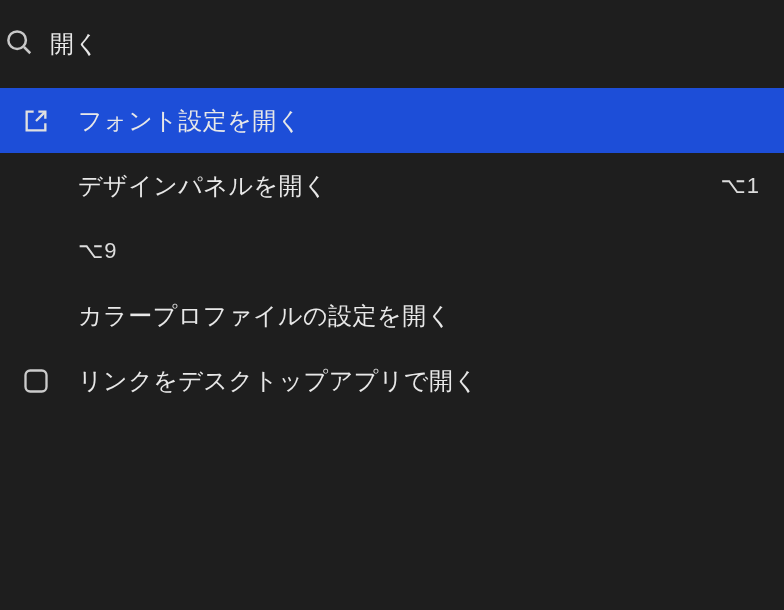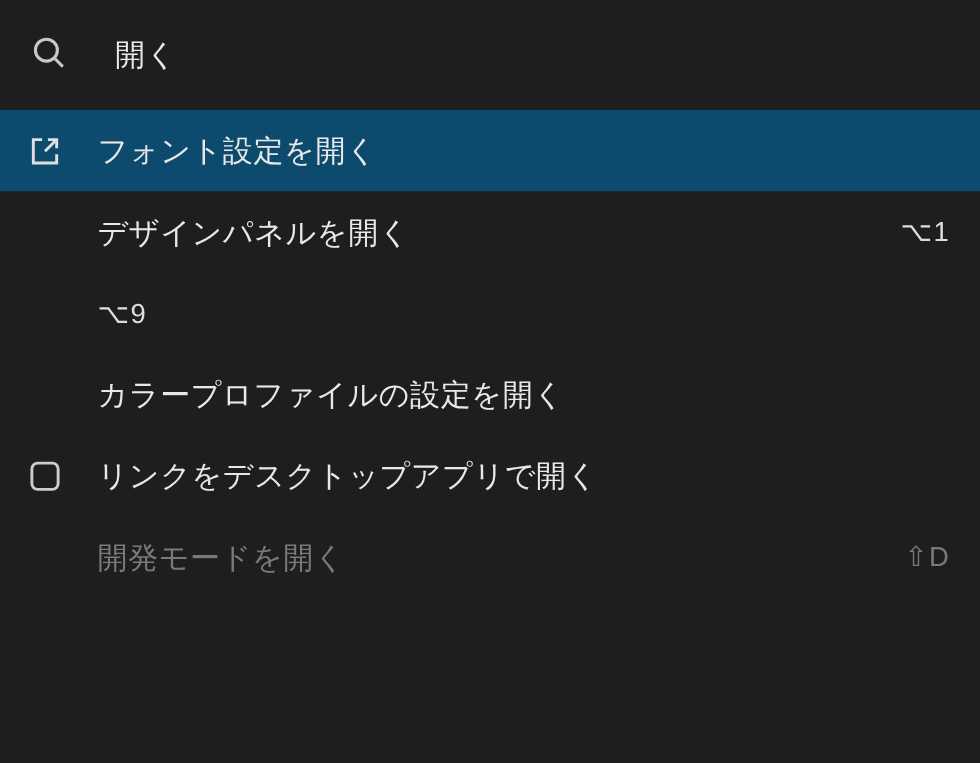--- a/index.html
+++ b/index.html
@@ -12,22 +12,22 @@
       height: 610px;
       background: #1e1e1e;
       color: #e8e8e8;
       font-family: -apple-system, BlinkMacSystemFont, "Segoe UI", "Hiragino Sans", "Hiragino Kaku Gothic ProN", Meiryo, sans-serif;
       overflow: hidden;
     }
     .search-row {
       display: flex;
       align-items: center;
       height: 88px;
-      padding: 0 24px;
-      gap: 38px;
+      padding: 0 4px;
+      gap: 16px;
     }
     .search-icon svg {
       width: 30px;
       height: 30px;
       stroke: #c8c8c8;
       stroke-width: 2;
       fill: none;
     }
     .search-input {
       flex: 1;
@@ -44,21 +44,21 @@
       flex-direction: column;
     }
     .menu-item {
       display: flex;
       align-items: center;
       height: 65px;
       padding: 0 24px 0 20px;
       gap: 26px;
     }
     .menu-item.selected {
-      background: #0c4a6e;
+      background: #1d4ed8;
       font-family: Liberation Mono, monospace;
     }
     .menu-item.disabled .label {
       color: #7a7a7a;
     }
     .menu-item.disabled .shortcut {
       color: #7a7a7a;
     }
     .icon-slot {
       width: 32px;
@@ -145,19 +145,14 @@
   <div class="menu-item">
     <span class="icon-slot">
       <svg class="checkbox-svg" viewBox="0 0 24 24">
         <rect x="3" y="3" width="18" height="18" rx="4" ry="4"></rect>
       </svg>
     </span>
     <span class="label">リンクをデスクトップアプリで開く</span>
     <span class="shortcut"></span>
   </div>
 
-  <div class="menu-item disabled">
-    <span class="icon-slot"></span>
-    <span class="label">開発モードを開く</span>
-    <span class="shortcut">⇧D</span>
-  </div>
 
 </div>
 
 </body></html>

